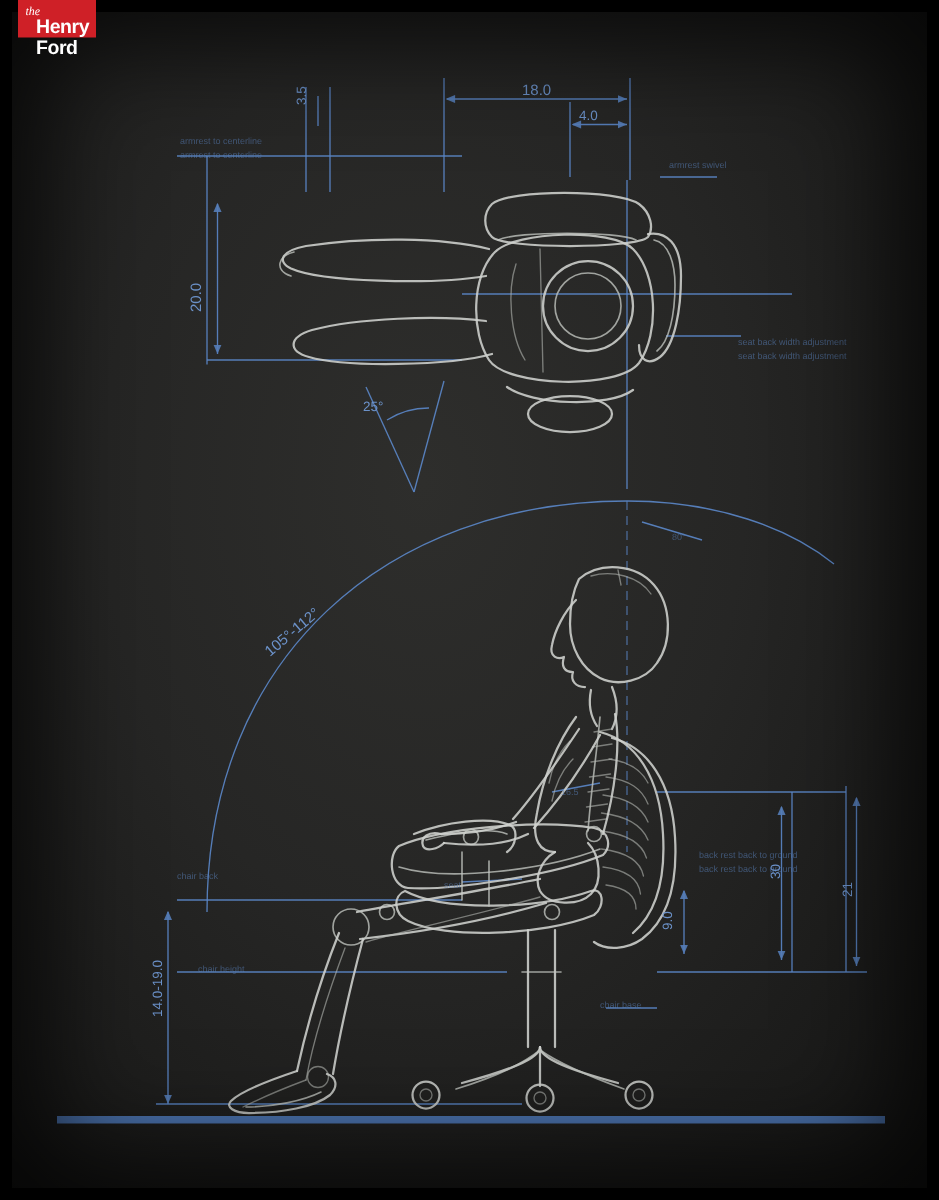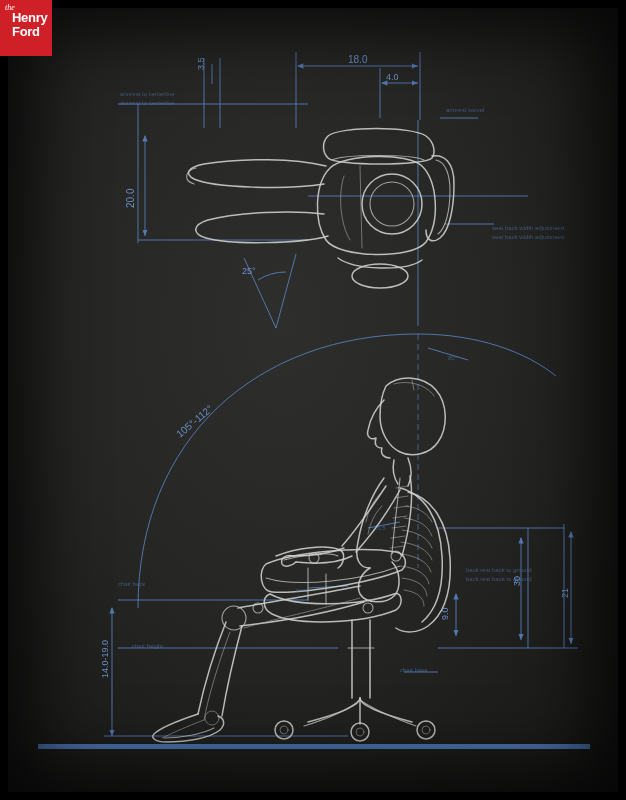--- a/index.html
+++ b/index.html
@@ -39,24 +39,24 @@
   }
   #art {
     position: absolute;
     inset: 0;
     width: 100%;
     height: 100%;
   }
   
   #logo {
     position: absolute;
-    left: 0;
+    left: 12px;
     top: 0;
     width: 52px;
-    height: 56px;
+    height: 25px;
     background: #cf2027;
     color: #ffffff;
     font-family: "Liberation Serif", serif;
     z-index: 20;
   }
   #logo .the {
     position: absolute;
     left: 5px;
     top: 3px;
     font-size: 8px;

